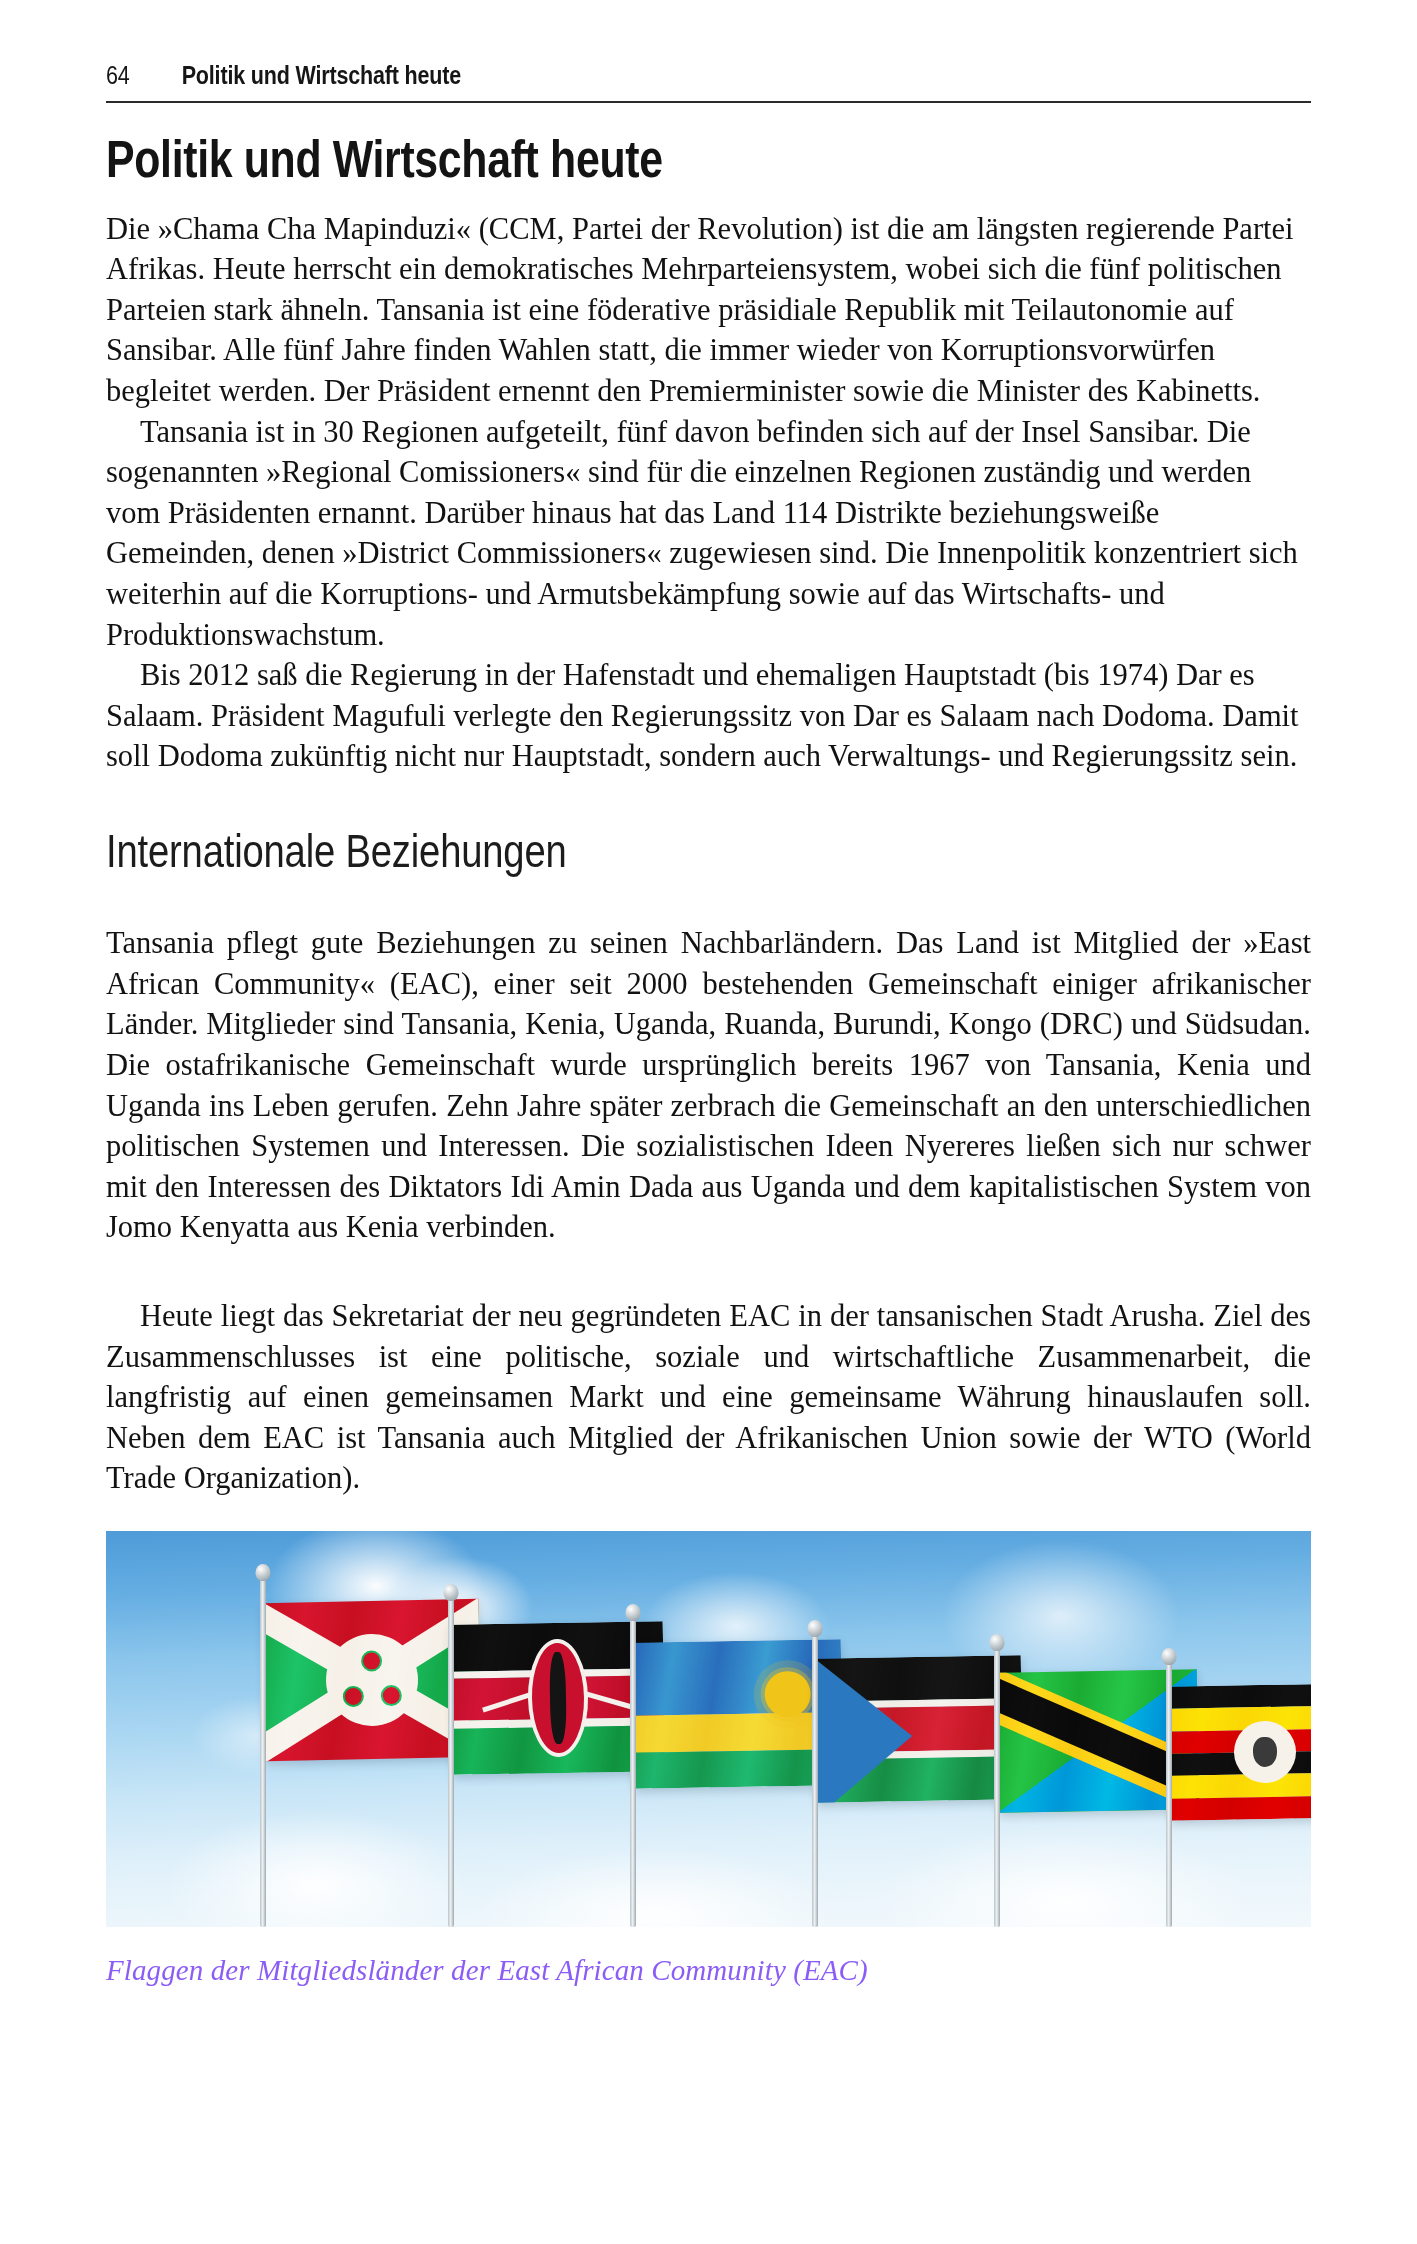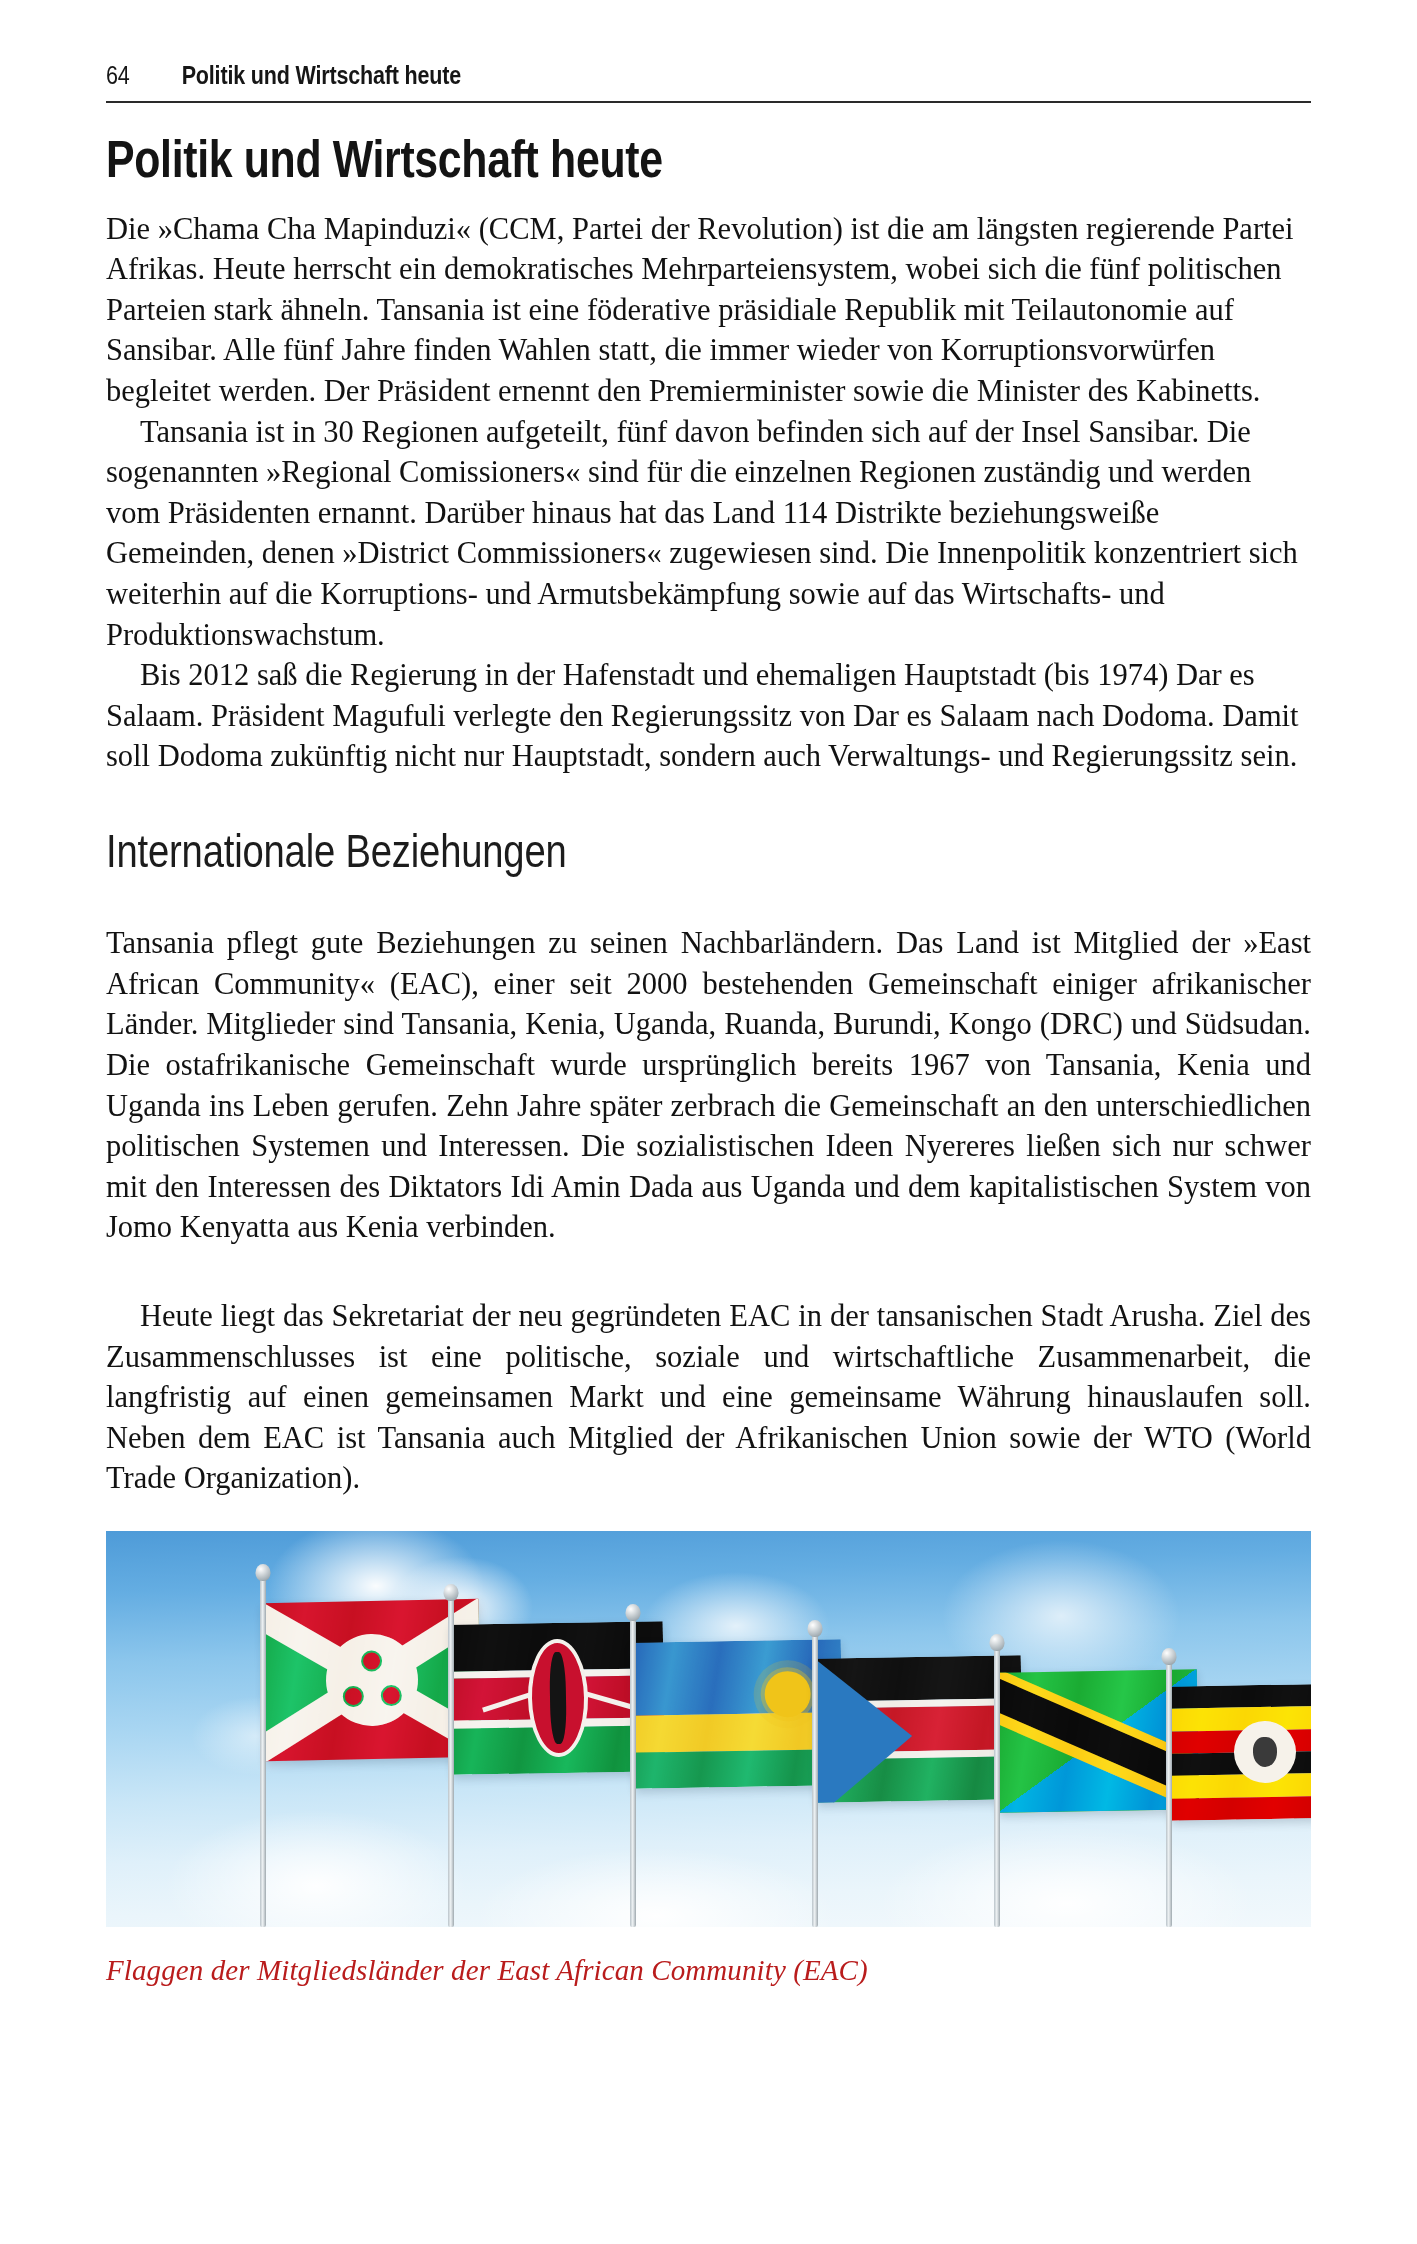--- a/index.html
+++ b/index.html
@@ -343,21 +343,21 @@
     width: 24px; height: 30px;
     border-radius: 45% 45% 50% 50%;
     background: #3a3a3a;
   }
 
   figcaption.caption {
     font-family: "Liberation Serif", "DejaVu Serif", serif;
     font-style: italic;
     font-size: 29px;
     line-height: 1.25;
-    color: #b91c1c;
+    color: #8b5cf6;
     padding-top: 25px;
     letter-spacing: 0.1px;
   }
 </style>
 </head>
 <body>
 
 <div class="page">
   <div class="content">
 

